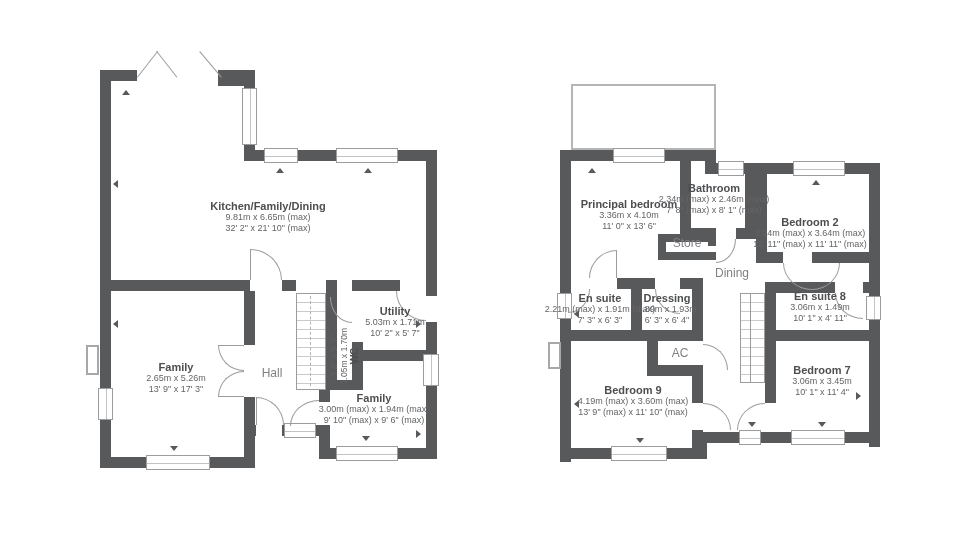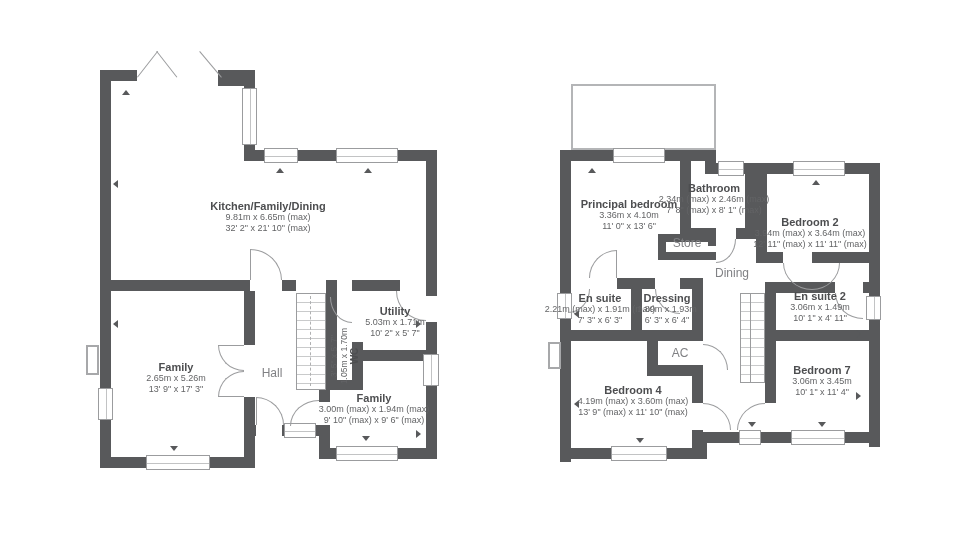--- a/index.html
+++ b/index.html
@@ -231,27 +231,27 @@
       <div class="nm">En suite</div>
       <div class="dm">2.21m (max) x 1.91m (max)</div>
       <div class="dm">7' 3" x 6' 3"</div>
     </div>
     <div class="lbl" style="left:667px;top:292px">
       <div class="nm">Dressing</div>
       <div class="dm">1.89m x 1.93m</div>
       <div class="dm">6' 3" x 6' 4"</div>
     </div>
     <div class="lbl" style="left:820px;top:290px">
-      <div class="nm">En suite 2</div>
+      <div class="nm">En suite 8</div>
       <div class="dm">3.06m x 1.49m</div>
       <div class="dm">10' 1" x 4' 11"</div>
     </div>
     <div class="lbl sub" style="left:680px;top:348px">AC</div>
     <div class="lbl" style="left:633px;top:384px">
-      <div class="nm">Bedroom 4</div>
+      <div class="nm">Bedroom 9</div>
       <div class="dm">4.19m (max) x 3.60m (max)</div>
       <div class="dm">13' 9" (max) x 11' 10" (max)</div>
     </div>
     <div class="lbl" style="left:822px;top:364px">
       <div class="nm">Bedroom 7</div>
       <div class="dm">3.06m x 3.45m</div>
       <div class="dm">10' 1" x 11' 4"</div>
     </div>
   </div>
 

